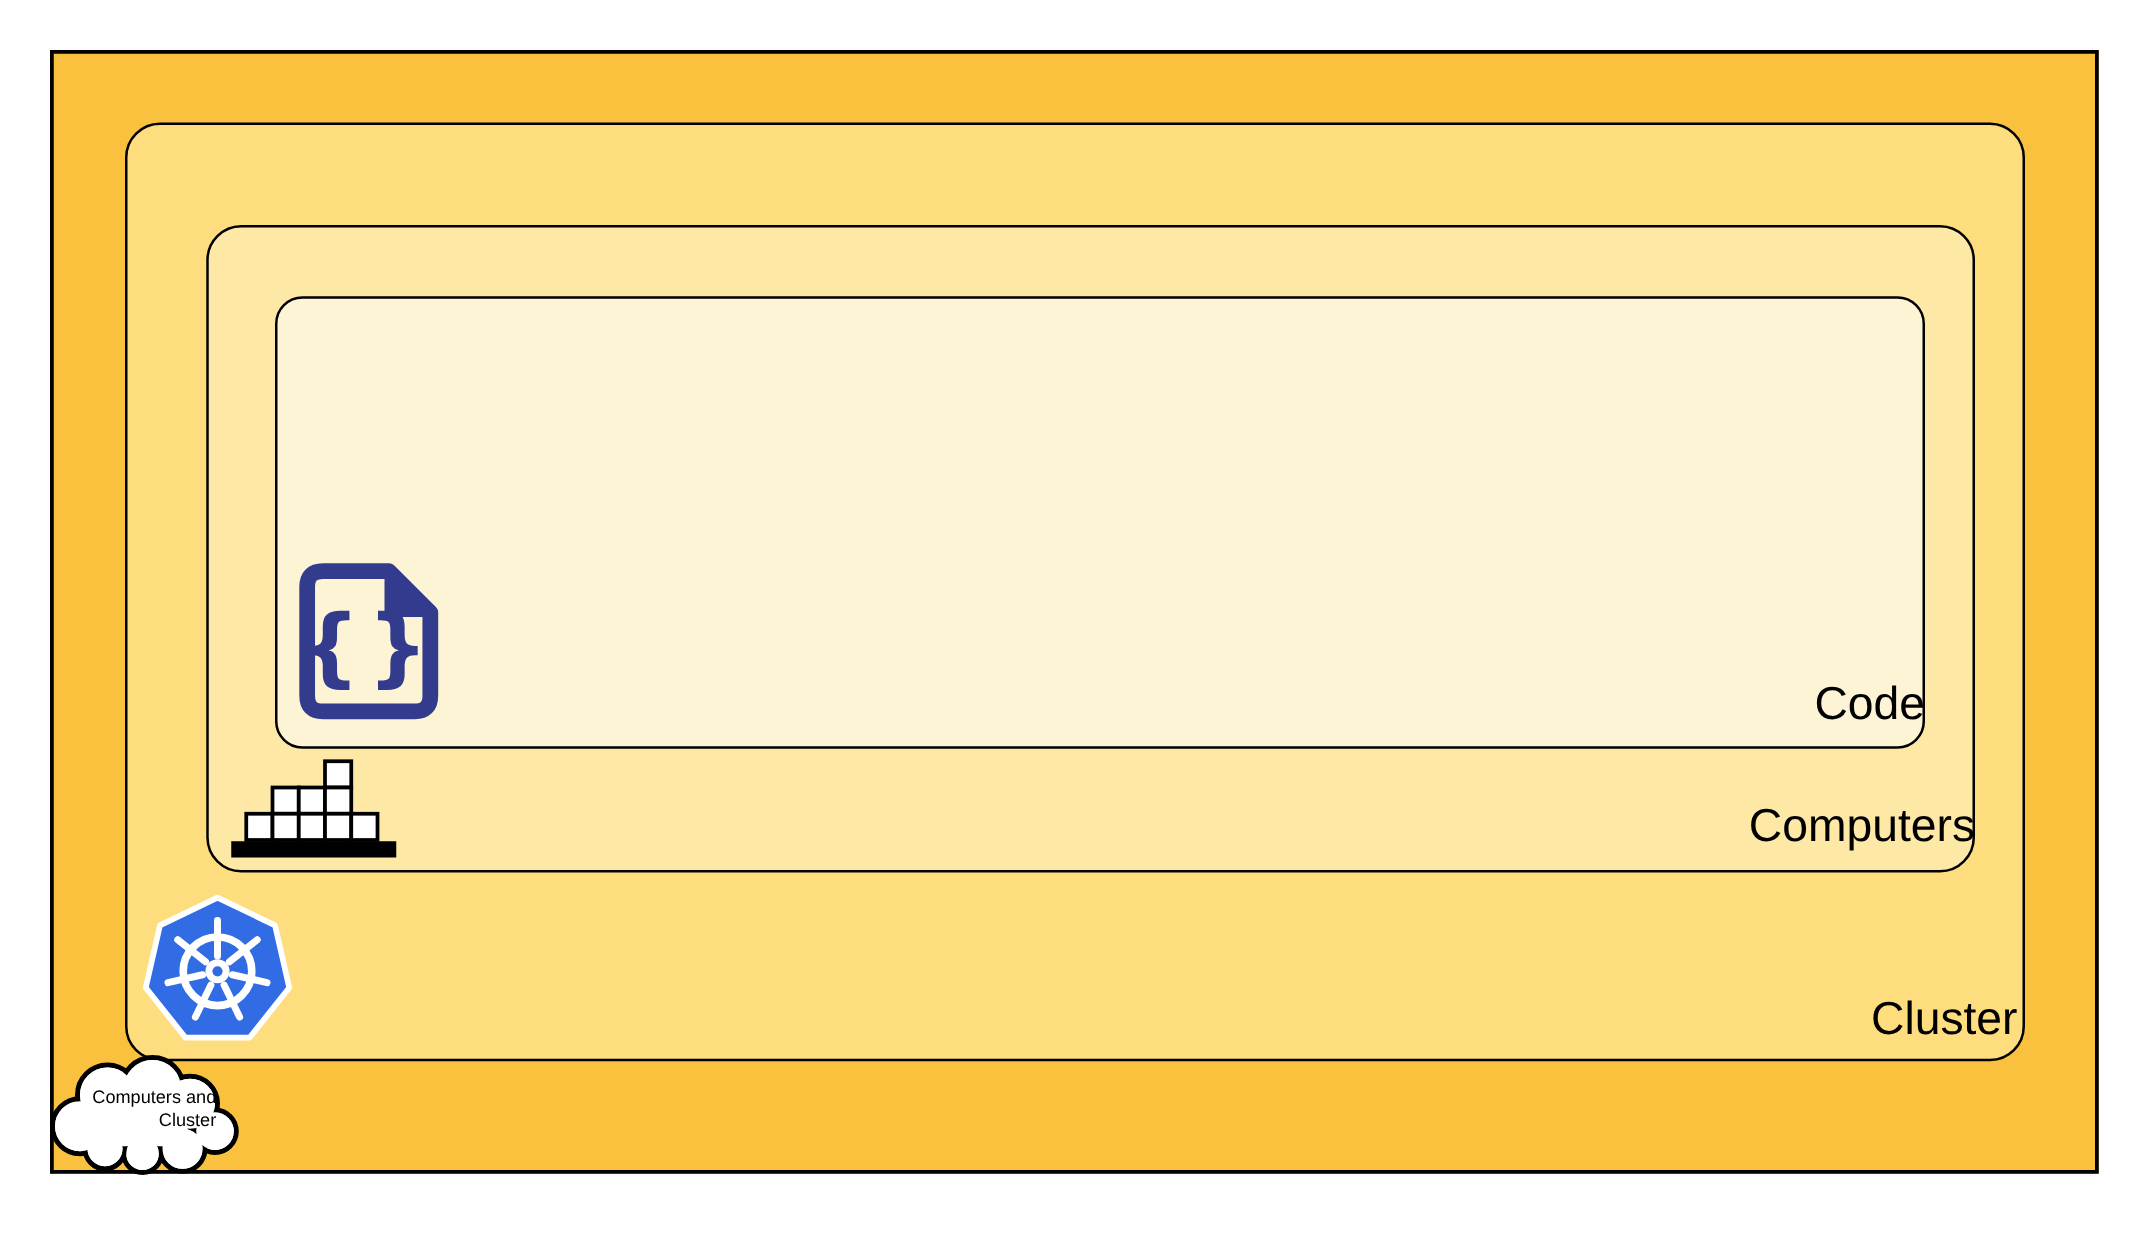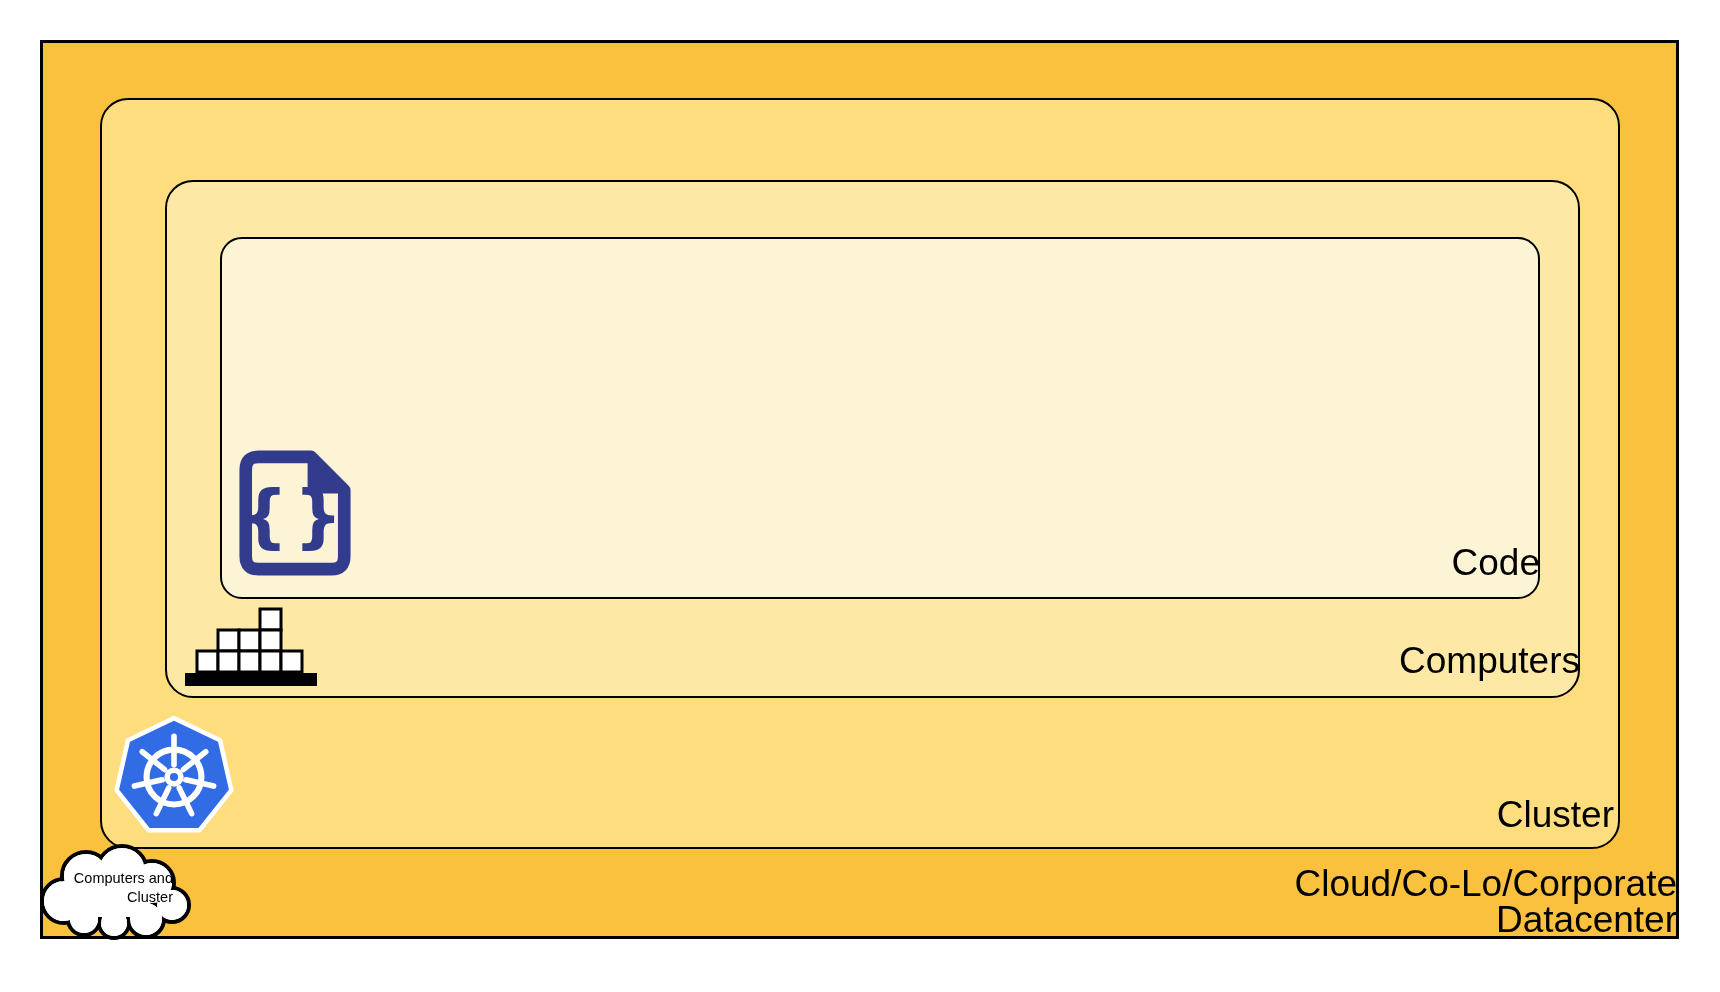--- a/index.html
+++ b/index.html
@@ -132,18 +132,14 @@
     <div>Computers and</div>
     <div>Cluster</div>
   </div>
 
   <div class="layer-label label-code">Code</div>
 
   <div class="layer-label label-container">Computers</div>
 
   <div class="layer-label label-cluster">Cluster</div>
 
-  <div class="layer-label label-datacenter">
-    <div>Cloud/Co-Lo/Corporate</div>
-    <div>Datacenter</div>
-  </div>
 
 </div>
 
 </body></html>

